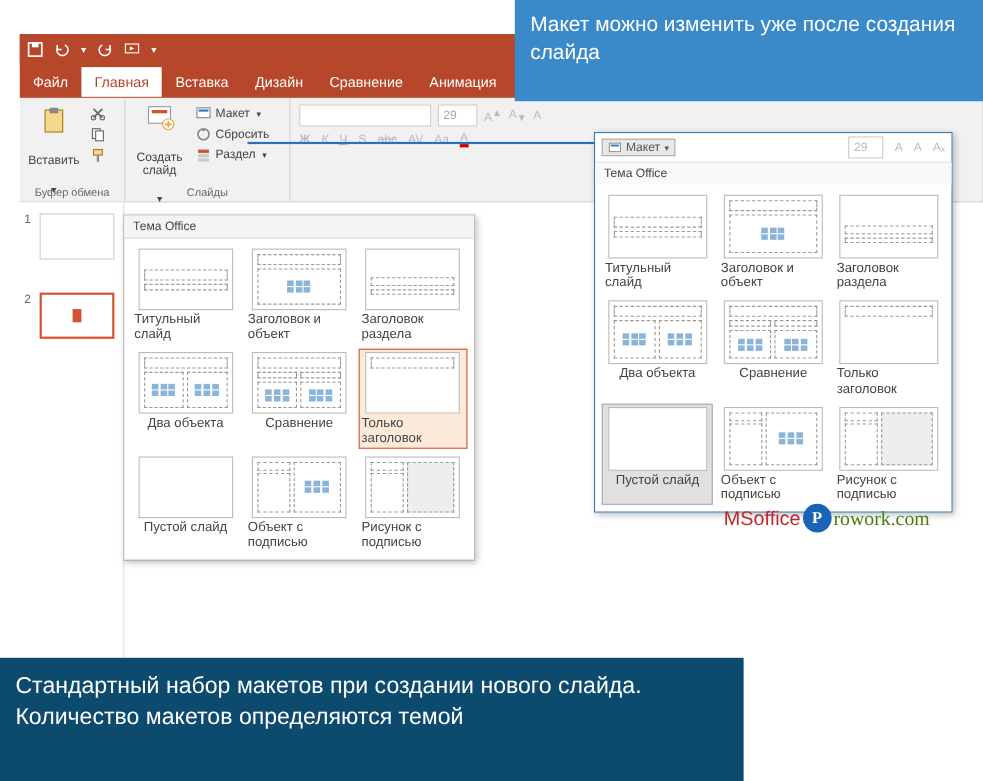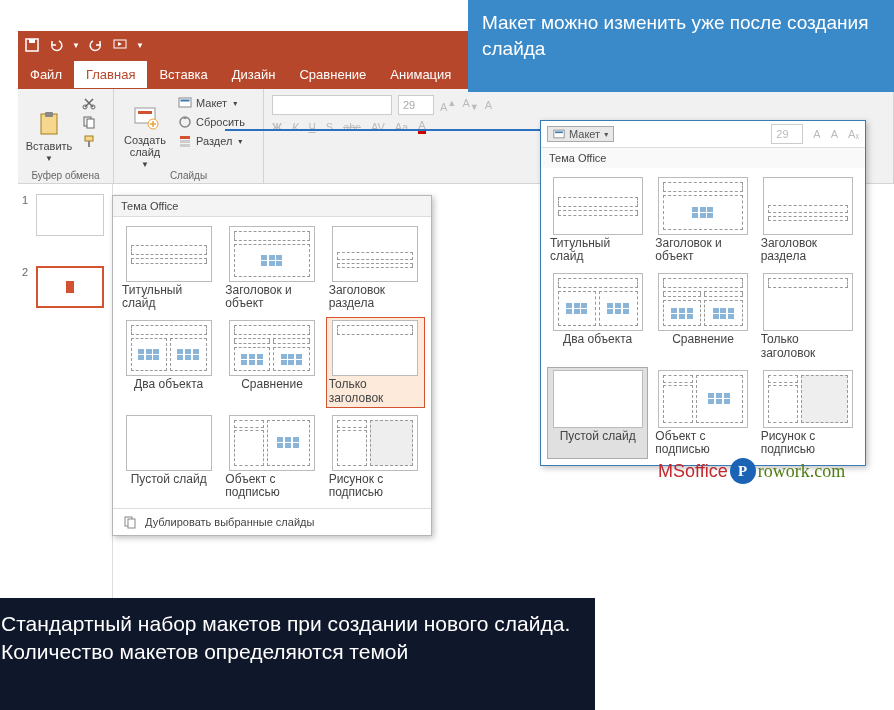--- a/index.html
+++ b/index.html
@@ -14,21 +14,21 @@
 .ribbon-tabs { position: absolute; left: 18px; top: 59px; height: 30px; background: #b7472a; right: 0; display: flex; align-items: center; }
 .ribbon-tabs .tab { padding: 6px 12px; font-size: 13px; color: #ffffff; cursor: pointer; }
 .ribbon-tabs .tab.active { background: #ffffff; color: #b7472a; }
 .ribbon-tabs .tab.file { color: #fff; }
 
 
 .ribbon { position: absolute; left: 18px; top: 89px; right: 0; height: 95px; background: #f1f1f1; border-bottom: 1px solid #d4d4d4; display: flex; }
 .ribbon-group { border-right: 1px solid #d4d4d4; padding: 4px 6px; display: flex; flex-direction: column; position: relative; }
 .group-label { position: absolute; bottom: 2px; left: 0; right: 0; text-align: center; font-size: 10px; color: #666; }
 .group-body { display: flex; flex: 1; gap: 4px; }
-.big-btn { display: flex; flex-direction: column; align-items: center; justify-content: center; width: 50px; gap: 2px; font-size: 11px; text-align: center; color: #444; cursor: pointer; }
+.big-btn { display: flex; flex-direction: column; align-items: center; justify-content: center; width: 50px; gap: 16px; font-size: 11px; text-align: center; color: #444; cursor: pointer; }
 .big-btn .icn { width: 28px; height: 28px; }
 .small-col { display: flex; flex-direction: column; gap: 3px; justify-content: flex-start; padding-top: 2px;}
 .small-btn { display: flex; align-items: center; gap: 4px; font-size: 11px; color: #444; padding: 1px 4px; cursor: pointer; }
 .small-btn .icn { width: 14px; height: 14px; }
 
 .font-group-controls { display: flex; flex-direction: column; gap: 4px; padding: 2px; color: #bbb; }
 .font-row { display: flex; align-items: center; gap: 6px; font-size: 11px; }
 .font-combo { border: 1px solid #ccc; background: #fff; height: 20px; width: 120px; font-size: 11px; padding: 0 4px; color: #aaa; }
 .size-combo { border: 1px solid #ccc; background: #fff; height: 20px; width: 36px; font-size: 11px; padding: 0 4px; color: #aaa; }
 
@@ -65,21 +65,21 @@
 
 .gallery2 { position: absolute; left: 540px; top: 120px; width: 326px; background: #fff; border: 1px solid #3a7ab5; box-shadow: 2px 2px 6px rgba(0,0,0,0.25); }
 .gallery2 .toolbar2 { display: flex; align-items: center; gap: 10px; padding: 3px 6px; border-bottom: 1px solid #ddd; font-size: 11px; color: #555;}
 .layout-btn2 { border: 1px solid #aaa; background: #e8e8e8; padding: 1px 5px; display: flex; align-items: center; gap: 4px; font-size: 11px; cursor: pointer; }
 .gallery2-header { font-size: 11px; padding: 4px 8px; color: #444; background:#f9f9f9; }
 .gallery2-grid { display: grid; grid-template-columns: repeat(3, 1fr); gap: 4px; padding: 6px; }
 .gallery2 .layout-preview { width: 90px; height: 58px; }
 
 
 .callout-blue { position: absolute; left: 468px; top: 0; width: 426px; height: 92px; background: #3a8ac9; color: #fff; font-size: 19px; padding: 10px 14px; line-height: 1.35; }
-.callout-orange { position: absolute; left: 0; top: 598px; width: 595px; height: 112px; background: #0f172a; color: #fff; font-size: 21px; padding: 12px 1px; line-height: 1.35; }
+.callout-orange { position: absolute; left: 0; top: 598px; width: 676px; height: 112px; background: #0c4a6e; color: #fff; font-size: 21px; padding: 12px 14px; line-height: 1.35; }
 
 
 .arrow { position: absolute; left: 225px; top: 129px; width: 318px; height: 2px; background: #2b6fbf; }
 .arrow::after { content: ''; position: absolute; right: -8px; top: -4px; border-left: 10px solid #2b6fbf; border-top: 5px solid transparent; border-bottom: 5px solid transparent; }
 
 
 .watermark { position: absolute; left: 658px; top: 458px; font-family: "Comic Sans MS", cursive; font-size: 18px; color: #c1272d; display: flex; align-items: center; }
 .watermark .circ { width: 26px; height: 26px; border-radius: 50%; background: #1b63b5; color: #fff; display: inline-flex; align-items: center; justify-content: center; font-weight: bold; margin: 0 2px; font-size:15px; font-family: "Segoe UI"; }
 .watermark .rest { color: #4d7c0f; font-family: "Comic Sans MS", cursive;}
 
@@ -384,27 +384,20 @@
               <div class="ph" style="height:8px;"></div>
               <div class="ph" style="flex:1;"></div>
             </div>
             <div class="ph-col" style="background:#eee;"></div>
           </div>
         </div>
       <div class="layout-label">Рисунок с подписью</div>
     </div>
   </div>
   <div class="gallery-footer">
-    <div class="footer-item">
-      <svg class="icn" viewBox="0 0 14 14">
-          <rect x="2" y="2" width="7" height="9" fill="none" stroke="#888"></rect>
-          <rect x="5" y="4" width="7" height="9" fill="#fff" stroke="#888"></rect>
-        </svg>
-      <span>Дублировать выбранные слайды</span>
-    </div>
   </div>
 </div>
 
 <div class="gallery2">
   <div class="toolbar2">
     <span class="layout-btn2">
       <svg width="12" height="10" viewBox="0 0 14 11">
           <rect x="1" y="1" width="12" height="9" fill="#fff" stroke="#888"></rect>
           <rect x="2.5" y="2.5" width="9" height="2" fill="#3a7ab5"></rect>
         </svg>

